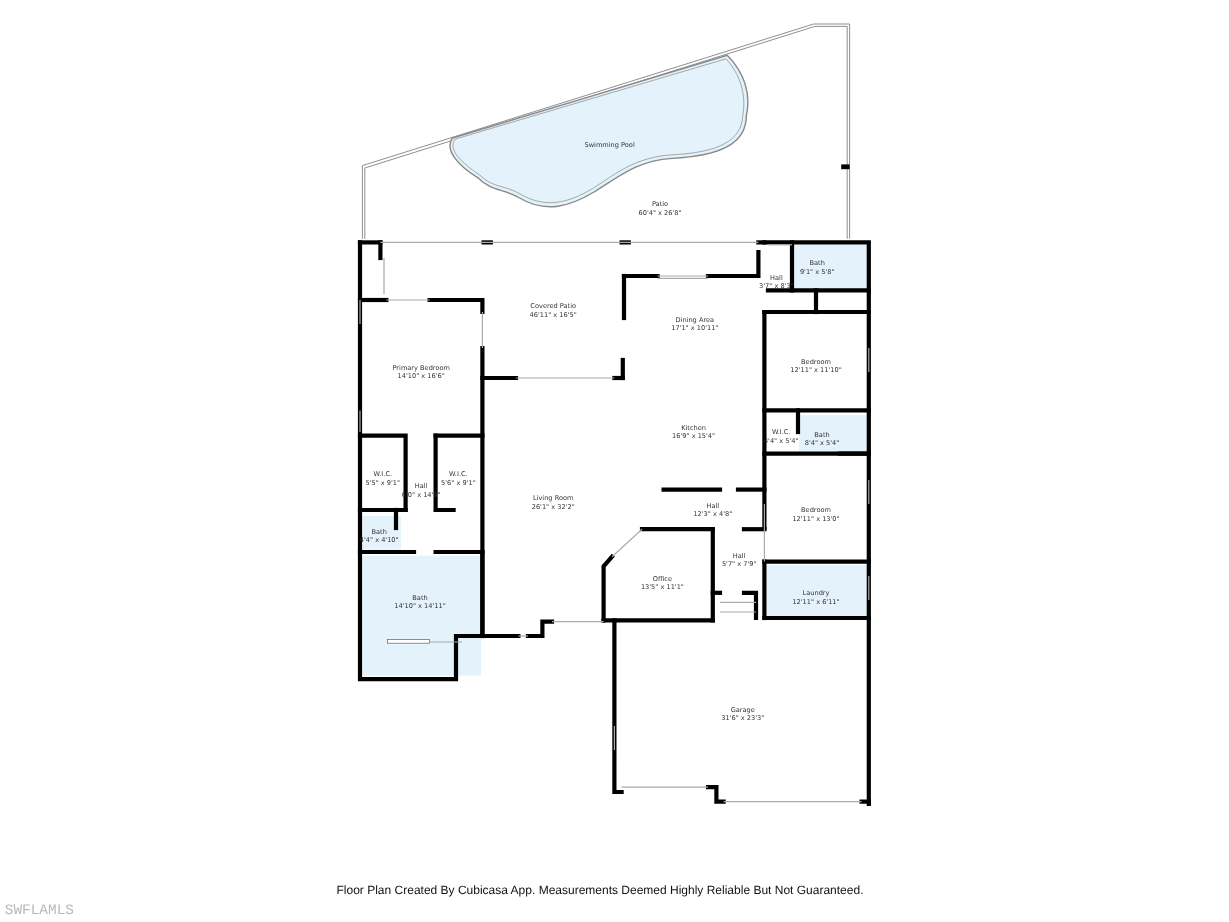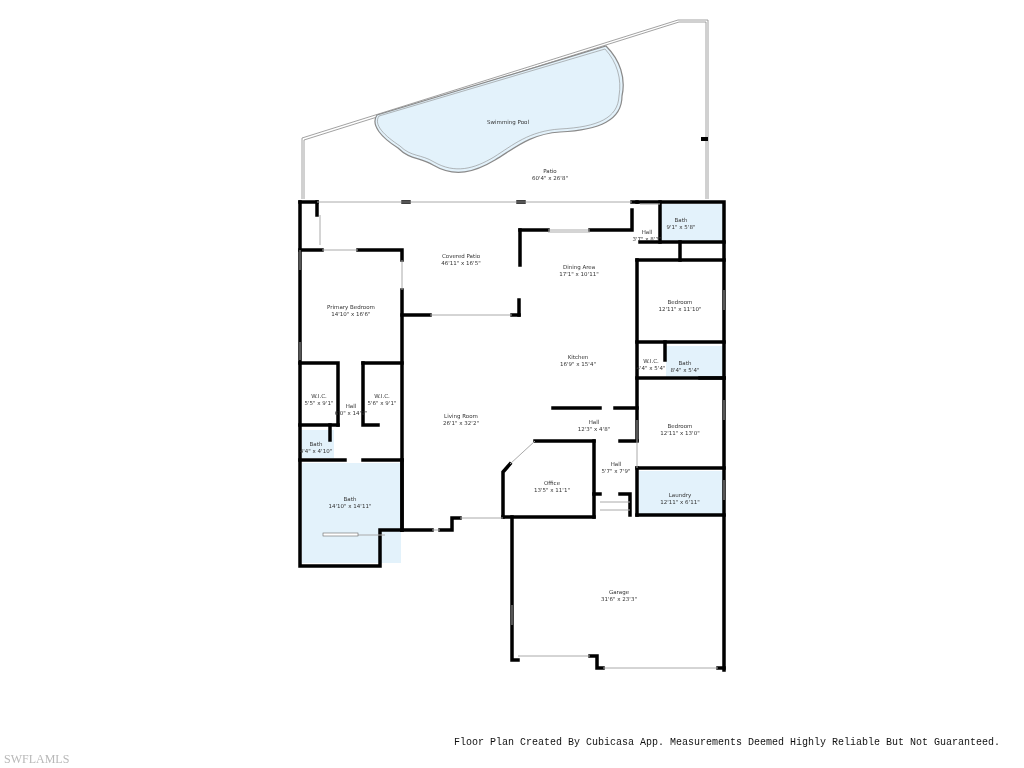--- a/index.html
+++ b/index.html
@@ -1,21 +1,21 @@
 <!DOCTYPE html>
 <html><head>
 <meta charset="utf-8">
 <style>
   html, body { margin:0; padding:0; }
   body { width:1024px; height:768px; background:#ffffff; position:relative; overflow:hidden; font-family:"DejaVu Sans", sans-serif; }
   #plan { position:absolute; left:0; top:0; width:1024px; height:768px; }
   .lbl { position:absolute; transform:translate(-50%,-50%); text-align:center; color:#333; font-size:5.5px; line-height:7px; white-space:nowrap; font-family:"DejaVu Sans", sans-serif; }
   .lbl span { display:block; }
-  .footer { position:absolute; left:0; width:1000px; top:737px; text-align:right; font-size:10px; color:#111; font-family:Liberation Mono, monospace; }
-  .watermark { position:absolute; left:4px; top:752px; font-size:12px; color:#b8b8b8; letter-spacing:0px; font-family:Liberation Serif, serif; }
+  .footer { position:absolute; left:0; width:1000px; top:737px; text-align:center; font-size:10px; color:#111; font-family:Liberation Sans, sans-serif; }
+  .watermark { position:absolute; left:4px; top:752px; font-size:12px; color:#b8b8b8; letter-spacing:0px; font-family:Liberation Mono, monospace; }
 </style>
 </head>
 <body>
 
 <svg id="plan" width="1024" height="768" viewBox="0 0 1024 768" xmlns="http://www.w3.org/2000/svg">
 
   <g fill="none" stroke="#8a8a8a" stroke-width="0.8">
     <path d="M302,199 L302,138 L678,20 L708,20 L708,199"></path>
     <path d="M304,199 L304,140 L679,22 L706,22 L706,199"></path>
   </g>

